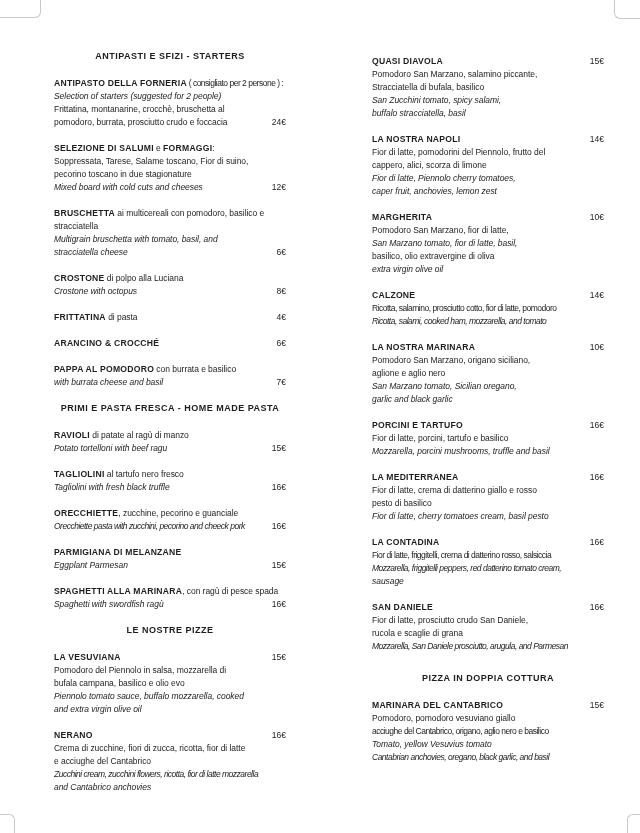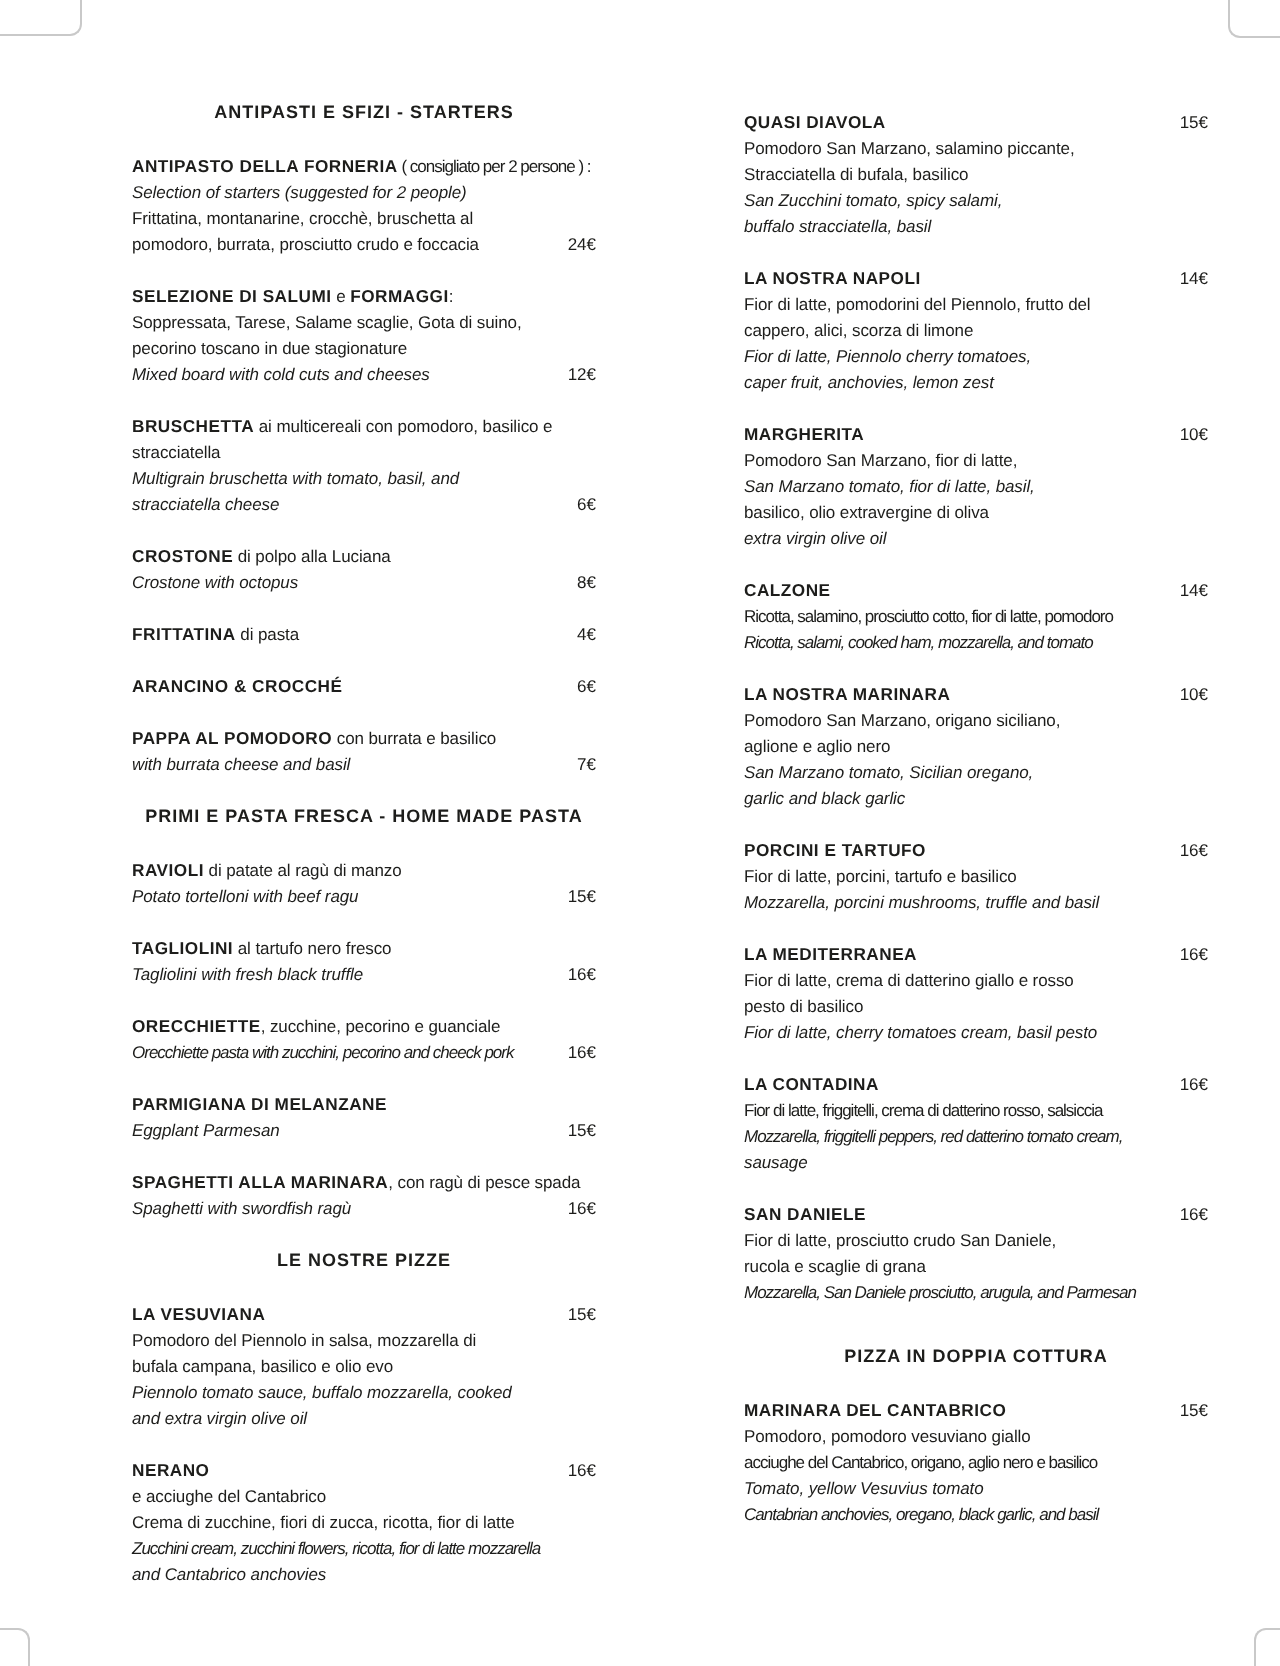--- a/index.html
+++ b/index.html
@@ -11,21 +11,21 @@
     font-family:"Liberation Sans","DejaVu Sans",sans-serif;
     overflow:hidden;
   }
   .corner{position:absolute;border:0 solid var(--mark,#c9c9c9);}
   .corner-tl{top:0;left:0;width:40px;height:17px;border-right-width:1px;border-bottom-width:1px;border-bottom-right-radius:6px;}
   .corner-tr{top:0;right:0;width:25px;height:18px;border-left-width:1px;border-bottom-width:1px;border-bottom-left-radius:6px;}
   .corner-bl{bottom:0;left:0;width:14px;height:18px;border-right-width:1px;border-top-width:1px;border-top-right-radius:6px;}
   .corner-br{bottom:0;right:0;width:12px;height:18px;border-left-width:1px;border-top-width:1px;border-top-left-radius:6px;}
 
   .col{position:absolute;width:232px;}
-  .col-left{left:66px;top:50px;}
+  .col-left{left:54px;top:50px;}
   .col-right{left:372px;top:55px;}
 
   .section{margin:0;}
   .section.extra-gap{margin-top:19px;}
   .heading{
     display:flex;justify-content:center;
     font-weight:700;font-size:9px;line-height:13px;
     letter-spacing:0.5px;white-space:nowrap;
     margin-bottom:14px;
   }
@@ -59,21 +59,21 @@
       <div class="section">
         <div class="heading">ANTIPASTI E SFIZI - STARTERS</div>
         <div class="item">
           <div class="line tight"><span class="run-b">ANTIPASTO DELLA FORNERIA</span><span class="run-r"> ( consigliato per 2 persone ) :</span></div>
           <div class="line"><span class="run-i">Selection of starters (suggested for 2 people)</span></div>
           <div class="line"><span class="run-r">Frittatina, montanarine, crocchè, bruschetta al</span></div>
           <div class="line"><span class="run-r">pomodoro, burrata, prosciutto crudo e foccacia</span><span class="price">24€</span></div>
         </div>
         <div class="item">
           <div class="line"><span class="run-b">SELEZIONE DI SALUMI</span><span class="run-r"> e </span><span class="run-b">FORMAGGI</span><span class="run-r">:</span></div>
-          <div class="line"><span class="run-r">Soppressata, Tarese, Salame scaglie, Gota di suino,</span></div>
+          <div class="line"><span class="run-r">Soppressata, Tarese, Salame toscano, Fior di suino,</span></div>
           <div class="line"><span class="run-r">pecorino toscano in due stagionature</span></div>
           <div class="line"><span class="run-i">Mixed board with cold cuts and cheeses</span><span class="price">12€</span></div>
         </div>
         <div class="item">
           <div class="line"><span class="run-b">BRUSCHETTA</span><span class="run-r"> ai multicereali con pomodoro, basilico e</span></div>
           <div class="line"><span class="run-r">stracciatella</span></div>
           <div class="line"><span class="run-i">Multigrain bruschetta with tomato, basil, and</span></div>
           <div class="line"><span class="run-i">stracciatella cheese</span><span class="price">6€</span></div>
         </div>
         <div class="item">
@@ -118,22 +118,22 @@
         <div class="heading">LE NOSTRE PIZZE</div>
         <div class="item">
           <div class="line"><span class="run-b">LA VESUVIANA</span><span class="price">15€</span></div>
           <div class="line"><span class="run-r">Pomodoro del Piennolo in salsa, mozzarella di</span></div>
           <div class="line"><span class="run-r">bufala campana, basilico e olio evo</span></div>
           <div class="line"><span class="run-i">Piennolo tomato sauce, buffalo mozzarella, cooked</span></div>
           <div class="line"><span class="run-i">and extra virgin olive oil</span></div>
         </div>
         <div class="item">
           <div class="line"><span class="run-b">NERANO</span><span class="price">16€</span></div>
+          <div class="line"><span class="run-r">Crema di zucchine, fiori di zucca, ricotta, fior di latte</span></div>
           <div class="line"><span class="run-r">e acciughe del Cantabrico</span></div>
-          <div class="line"><span class="run-r">Crema di zucchine, fiori di zucca, ricotta, fior di latte</span></div>
           <div class="line tight"><span class="run-i">Zucchini cream, zucchini flowers, ricotta, fior di latte mozzarella</span></div>
           <div class="line"><span class="run-i">and Cantabrico anchovies</span></div>
         </div>
       </div>
     </div>
   <div class="col col-right">
       <div class="section">
         <div class="item">
           <div class="line"><span class="run-b">QUASI DIAVOLA</span><span class="price">15€</span></div>
           <div class="line"><span class="run-r">Pomodoro San Marzano, salamino piccante,</span></div>

